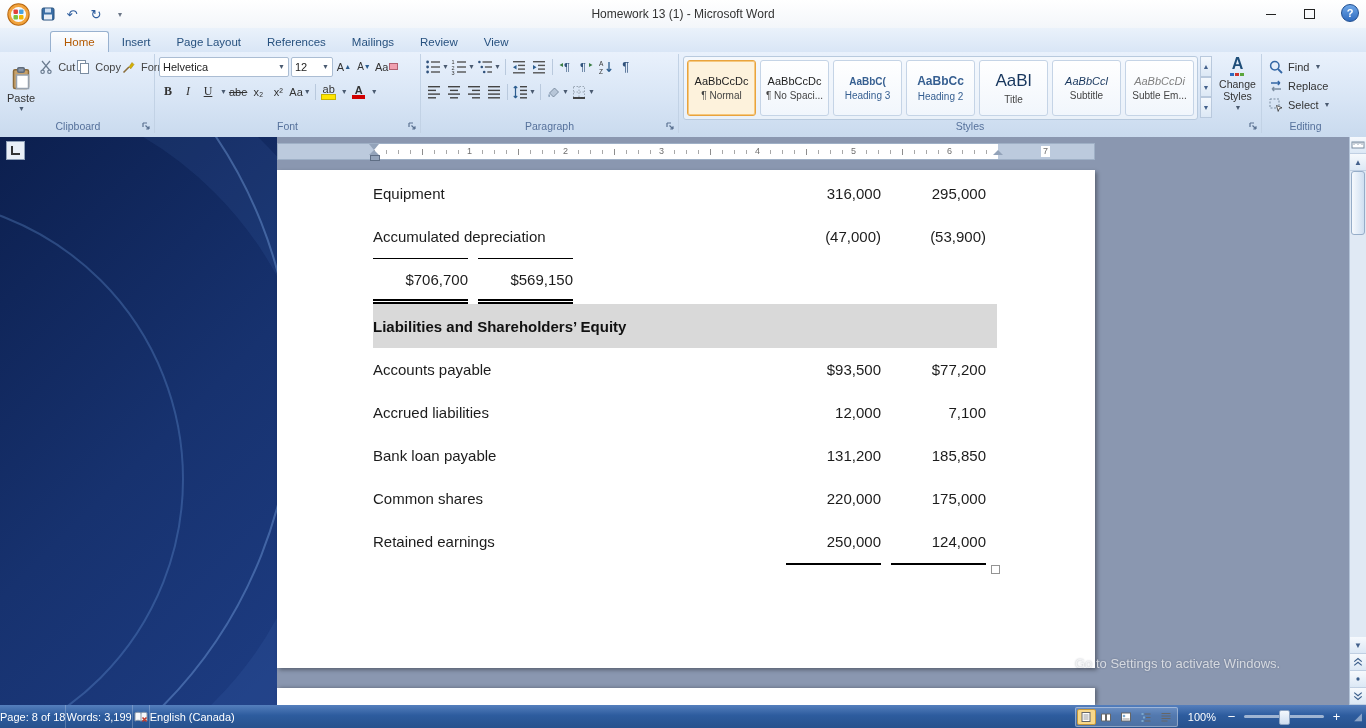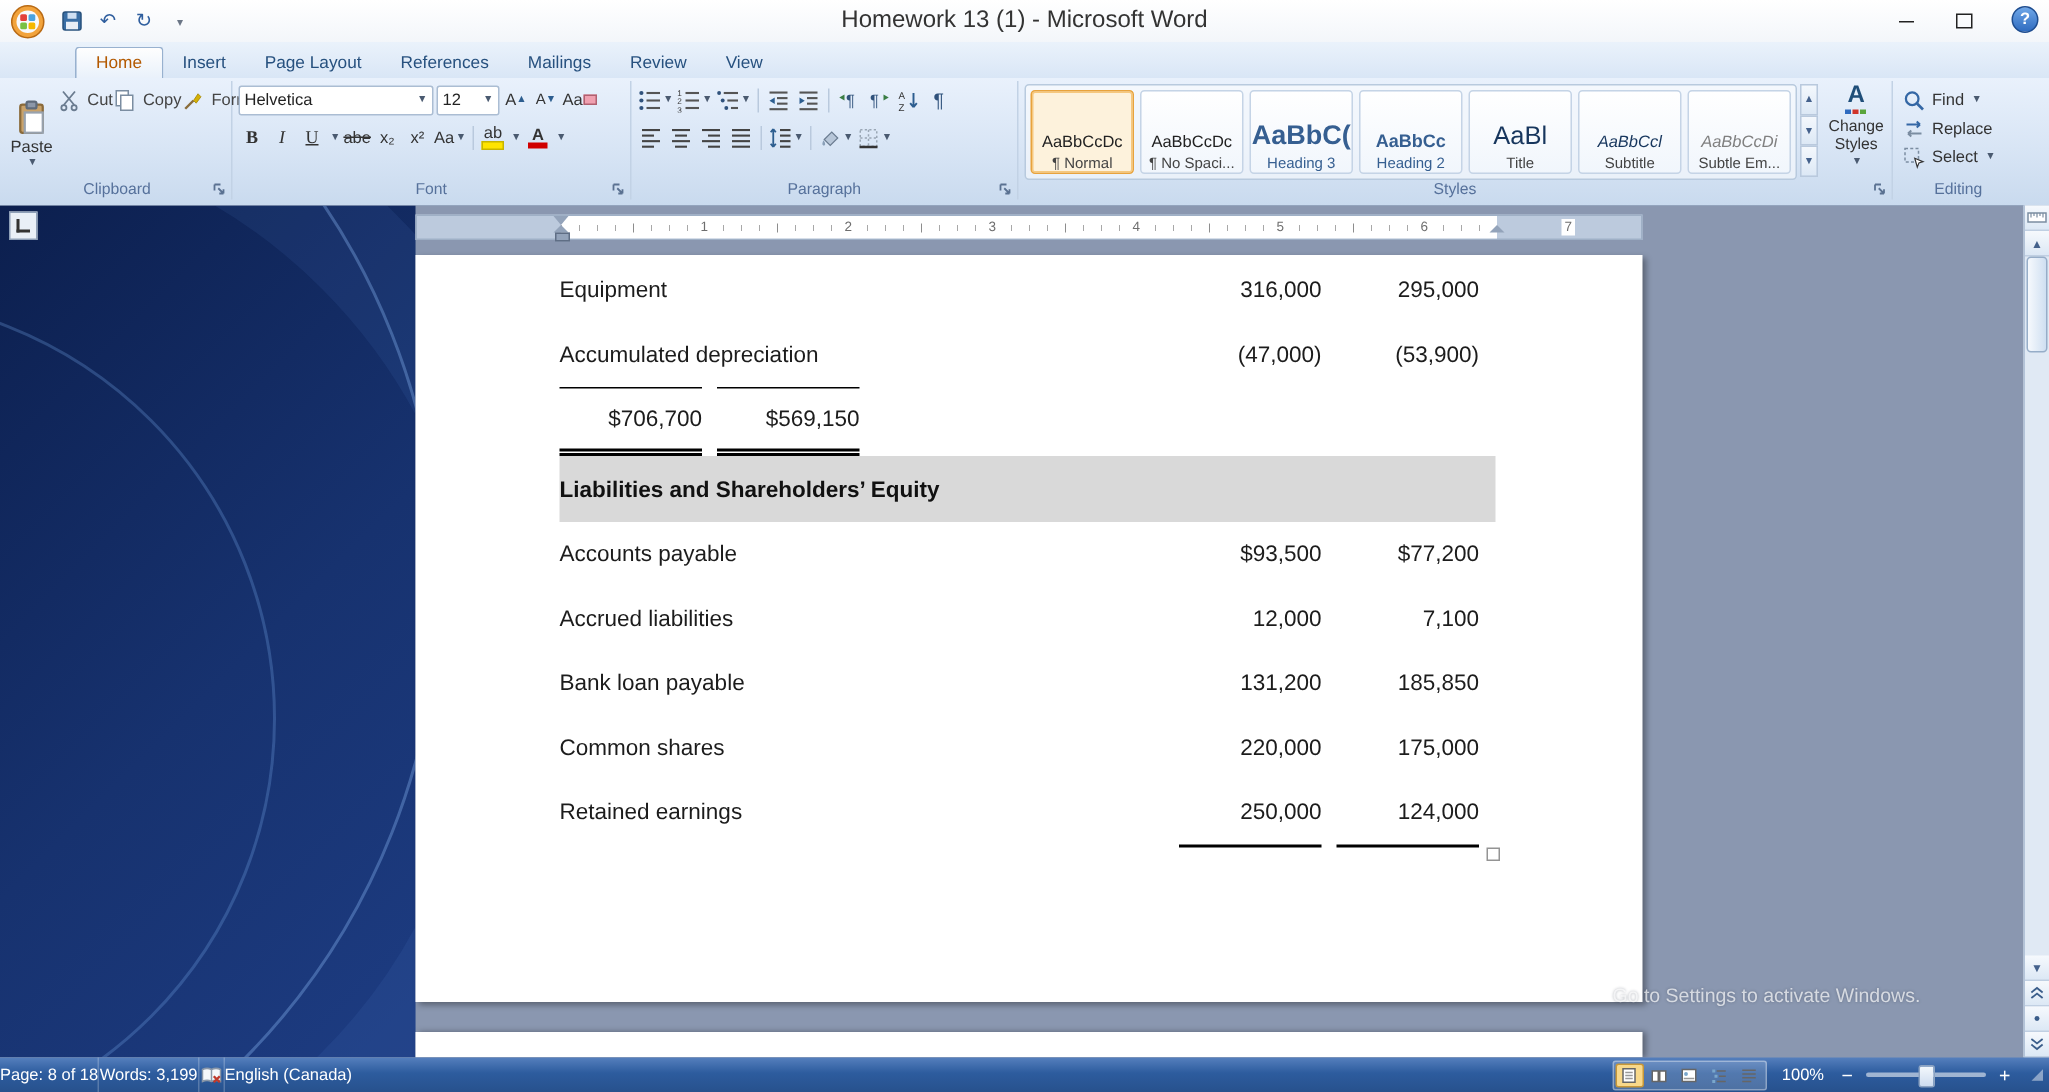--- a/index.html
+++ b/index.html
@@ -7,21 +7,21 @@
           font-family:"Liberation Sans","DejaVu Sans",sans-serif;color:#222;}
 
   
   #titlebar{position:absolute;left:0;top:0;width:1366px;height:28px;
             background:linear-gradient(#ffffff,#f3f6fa);border-bottom:1px solid #dfe4ea;
             display:flex;align-items:center;}
   #officebtn{width:25px;height:25px;margin-left:6px;border-radius:50%;display:flex;align-items:center;justify-content:center;cursor:pointer;}
   .qat{display:flex;align-items:center;margin-left:8px;gap:6px;}
   .qat-btn{width:18px;height:18px;display:flex;align-items:center;justify-content:center;font-size:13px;color:#2f5e9e;cursor:pointer;}
   .qat-sep{font-size:8px;color:#6b7686;}
-  #wintitle{position:absolute;left:0;right:0;text-align:center;font-size:16px;color:#333;pointer-events:none;}
+  #wintitle{position:absolute;left:0;right:0;text-align:center;font-size:12px;color:#333;pointer-events:none;}
   .winctl{position:absolute;right:0;top:0;height:28px;display:flex;}
   .wbtn{width:38px;height:28px;display:flex;align-items:center;justify-content:center;font-size:13px;color:#222;cursor:pointer;}
   .wb-min{position:relative;}
   .wb-min i{display:block;width:10px;height:1px;background:#222;}
   .wb-max i{display:block;width:9px;height:8px;border:1px solid #222;}
 
   
   #tabrow{position:absolute;left:0;top:28px;width:1366px;height:24px;
           background:linear-gradient(#eaf2fb,#d9e6f6);display:flex;align-items:flex-end;padding-left:50px;box-sizing:border-box;}
   .tab{padding:4px 13px 4px 13px;font-size:11.5px;color:#27517f;cursor:pointer;}
@@ -55,25 +55,25 @@
   
   .combo{background:#fff;border:1px solid #abbdd3;height:18px;font-size:11px;display:flex;align-items:center;
          padding:0 3px;border-radius:2px;cursor:pointer;justify-content:space-between;}
   .fbtn{font-family:"Liberation Serif","DejaVu Serif",serif;font-size:12px;}
   .bar{display:block;width:13px;height:4px;margin-top:-1px;}
   .stack{display:flex;flex-direction:column;align-items:center;line-height:1;}
 
   
   #sgallery{display:flex;gap:4px;padding:3px;background:rgba(255,255,255,.55);border:1px solid #b8cade;border-radius:3px;height:56px;box-sizing:content-box;}
   .schip{width:67px;height:54px;border:1px solid #c5d4e6;border-radius:3px;background:linear-gradient(#ffffff,#f1f6fc);
-         display:flex;flex-direction:column;align-items:center;justify-content:flex-end;cursor:pointer;overflow:hidden;}
+         display:flex;flex-direction:column;align-items:center;justify-content:center;cursor:pointer;overflow:hidden;}
   .schip.sel{border:1px solid #e8a33d;box-shadow:inset 0 0 0 1px #f6c87e;background:#fdf2dc;}
   .sprev{font-size:11px;color:#222;white-space:nowrap;}
   .sname{font-size:10px;color:#444;margin-top:3px;white-space:nowrap;}
-  .k-heading1 .sprev{font-size:18px;font-weight:bold;color:#365f91;}
+  .k-heading1 .sprev{font-size:10px;font-weight:bold;color:#365f91;}
   .k-heading2 .sprev{font-size:12px;font-weight:bold;color:#365f91;}
   .k-title .sprev{font-size:17px;color:#17365d;}
   .k-subtitle .sprev{font-style:italic;color:#17365d;}
   .k-subtle-emphasis .sprev{font-style:italic;color:#808080;}
   .k-heading1 .sname,.k-heading2 .sname{color:#365f91;}
   .scrollcol{display:flex;flex-direction:column;width:15px;margin-left:2px;}
   .scb{flex:1;border:1px solid #b9c9dd;background:linear-gradient(#f4f8fd,#dce8f5);font-size:7px;color:#44618c;
        display:flex;align-items:center;justify-content:center;cursor:pointer;}
   #changestyles{width:54px;display:flex;flex-direction:column;align-items:center;justify-content:center;gap:2px;
                 font-size:10.5px;color:#333;text-align:center;cursor:pointer;margin-left:4px;line-height:1.15;}

